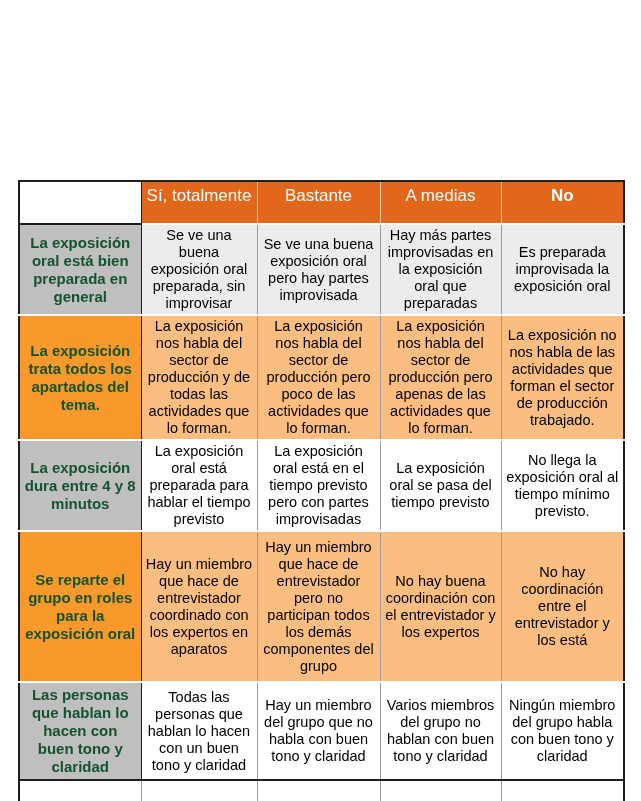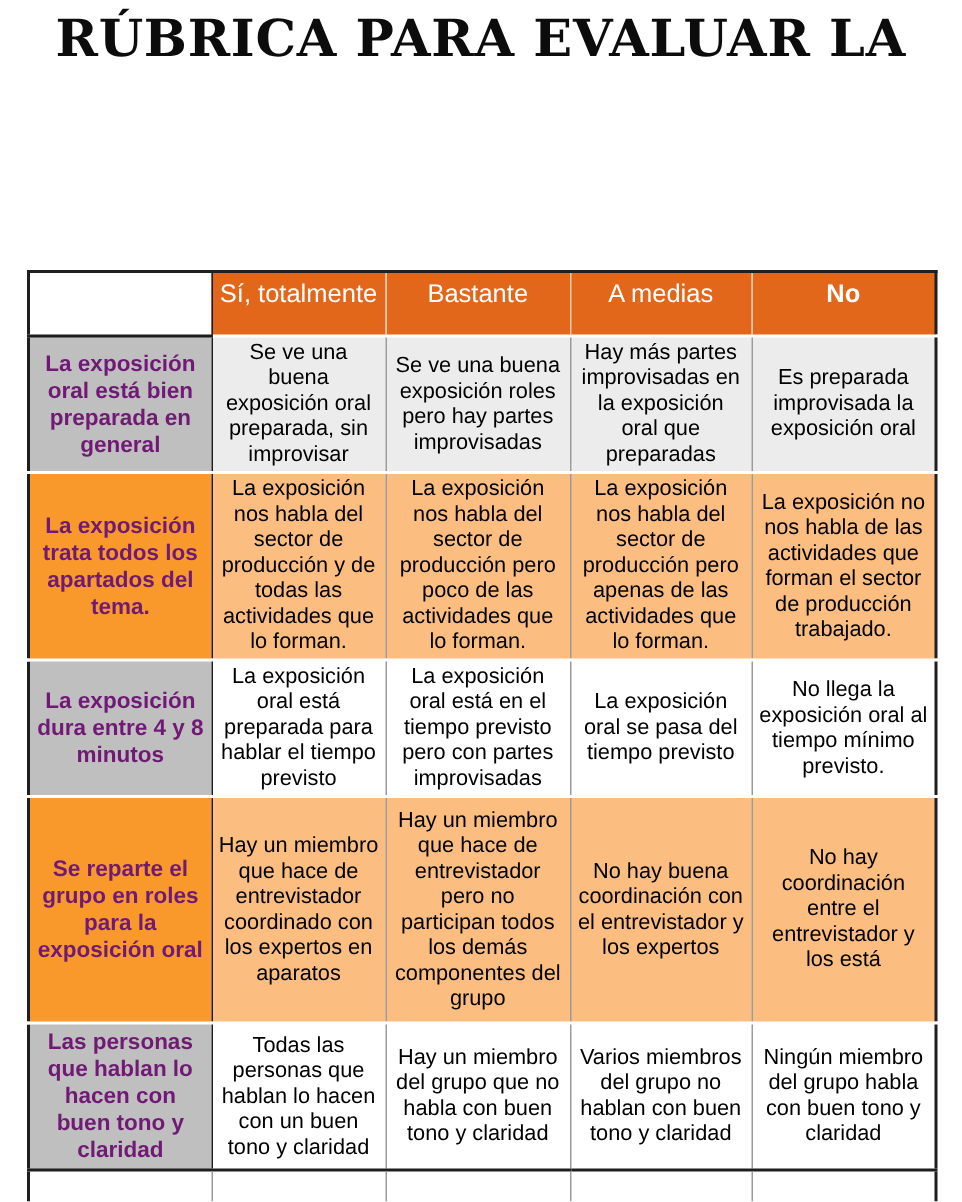--- a/index.html
+++ b/index.html
@@ -66,21 +66,21 @@
   
   tbody td, tbody th {
     border-right: 1px solid #9b9b9b;
     border-bottom: 2px solid #ffffff;
   }
   tbody td:last-child { border-right: none; }
   tbody th.criterion {
     font-weight: bold;
     font-size: 15px;
     line-height: 18px;
-    color: #701a75;
+    color: #14532d;
     border-right: 1px solid #1c1c1c;
     margin-left: 44px;
   }
   tr.theme-gray th.criterion { background: #bfbfbf; }
   tr.theme-orange th.criterion { background: #f9992b; }
   tr.theme-orange td { background: #fbbd80; }
   tr.cells-gray td { background: #ececec; }
   tr.cells-white td { background: #ffffff; }
   tr.row-0 { height: 85px; }
   tr.row-1 { height: 124px; }
@@ -94,21 +94,20 @@
     border-bottom: none;
   }
   tr.row-empty th { border-right: 1px solid #9b9b9b; }
 </style>
 </head>
 <body>
 
 <div class="page">
 
   <div class="title">
-    <div>RÚBRICA PARA EVALUAR LA</div>
   </div>
 
   <table class="rubric">
     <colgroup>
       <col style="width:122px">
         <col style="width:116px">
         <col style="width:123px">
         <col style="width:121px">
         <col style="width:123px">
     </colgroup>
@@ -118,21 +117,21 @@
         <th>Sí, totalmente</th>
         <th>Bastante</th>
         <th>A medias</th>
         <th class="col-no">No</th>
       </tr>
     </thead>
     <tbody>
       <tr class="row-0 theme-gray cells-gray">
         <th class="criterion">La exposición oral está bien preparada en general</th>
         <td>Se ve una buena exposición oral preparada, sin improvisar</td>
-        <td>Se ve una buena exposición roles pero hay partes improvisadas</td>
+        <td>Se ve una buena exposición oral pero hay partes improvisada</td>
         <td>Hay más partes improvisadas en la exposición oral que preparadas</td>
         <td>Es preparada improvisada la exposición oral</td>
       </tr>
       <tr class="row-1 theme-orange">
         <th class="criterion">La exposición trata todos los apartados del tema.</th>
         <td>La exposición nos habla del sector de producción y de todas las actividades que lo forman.</td>
         <td>La exposición nos habla del sector de producción pero poco de las actividades que lo forman.</td>
         <td>La exposición nos habla del sector de producción pero apenas de las actividades que lo forman.</td>
         <td>La exposición no nos habla de las actividades que forman el sector de producción trabajado.</td>
       </tr>

